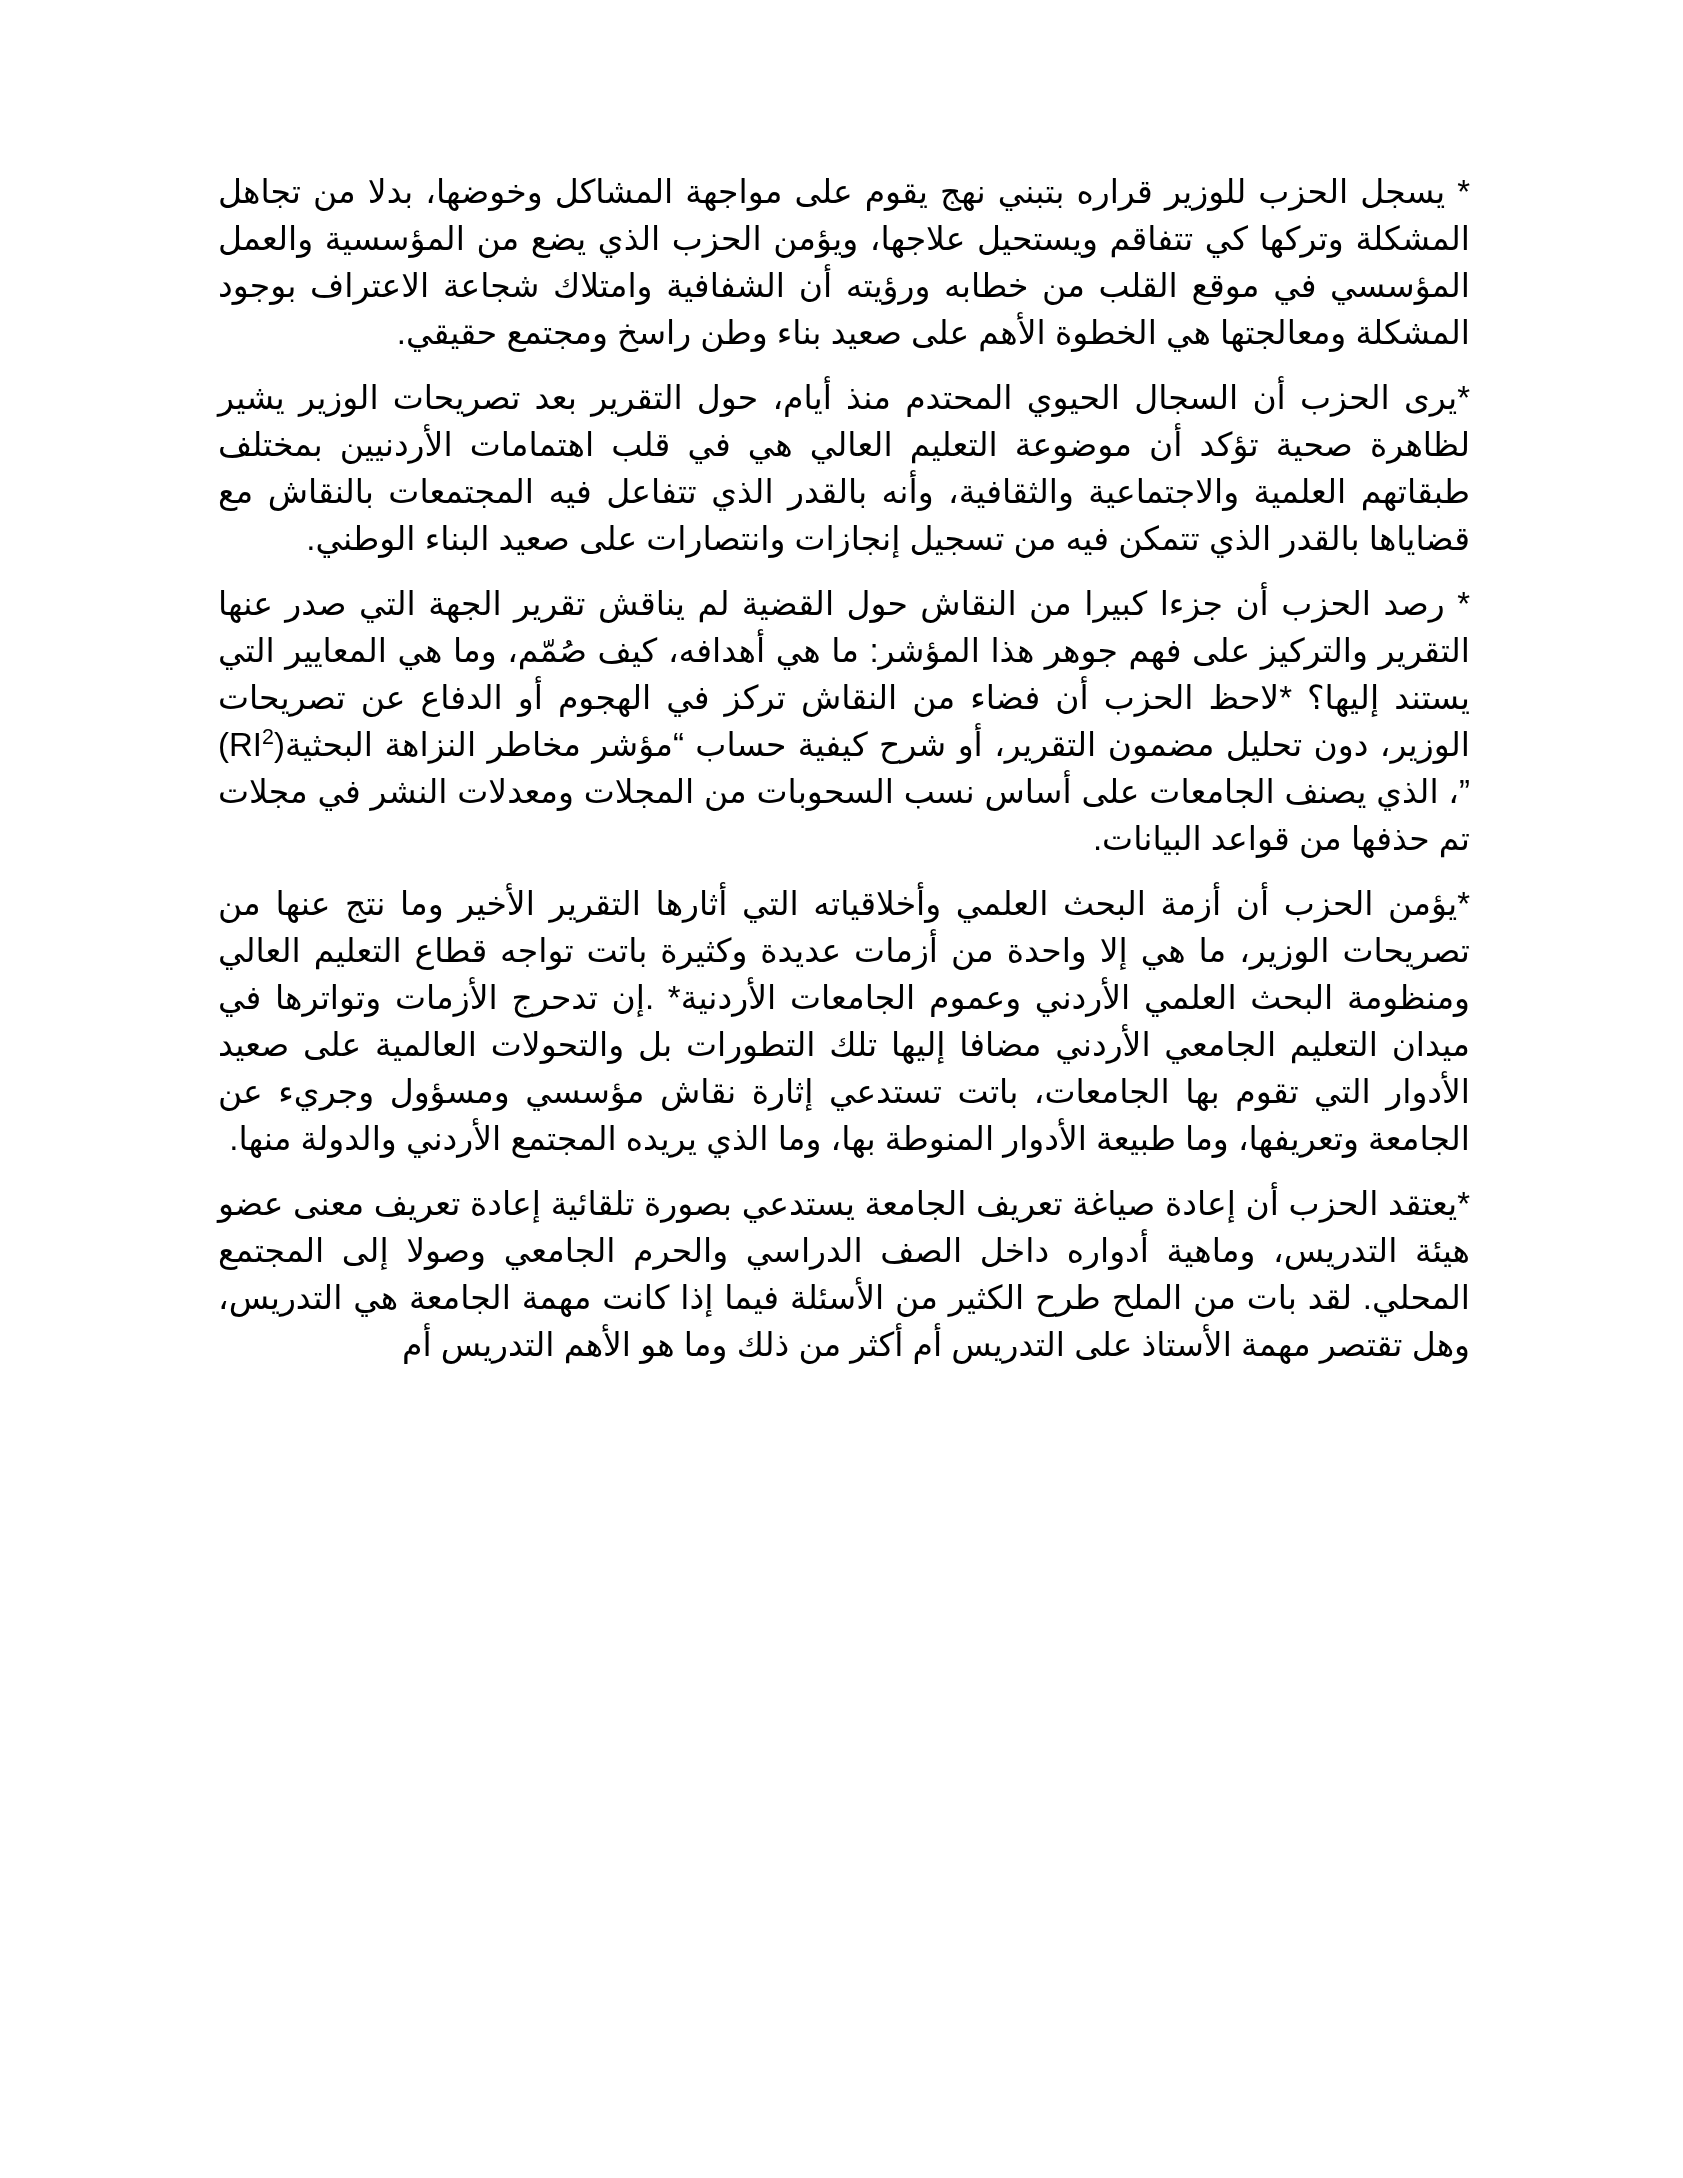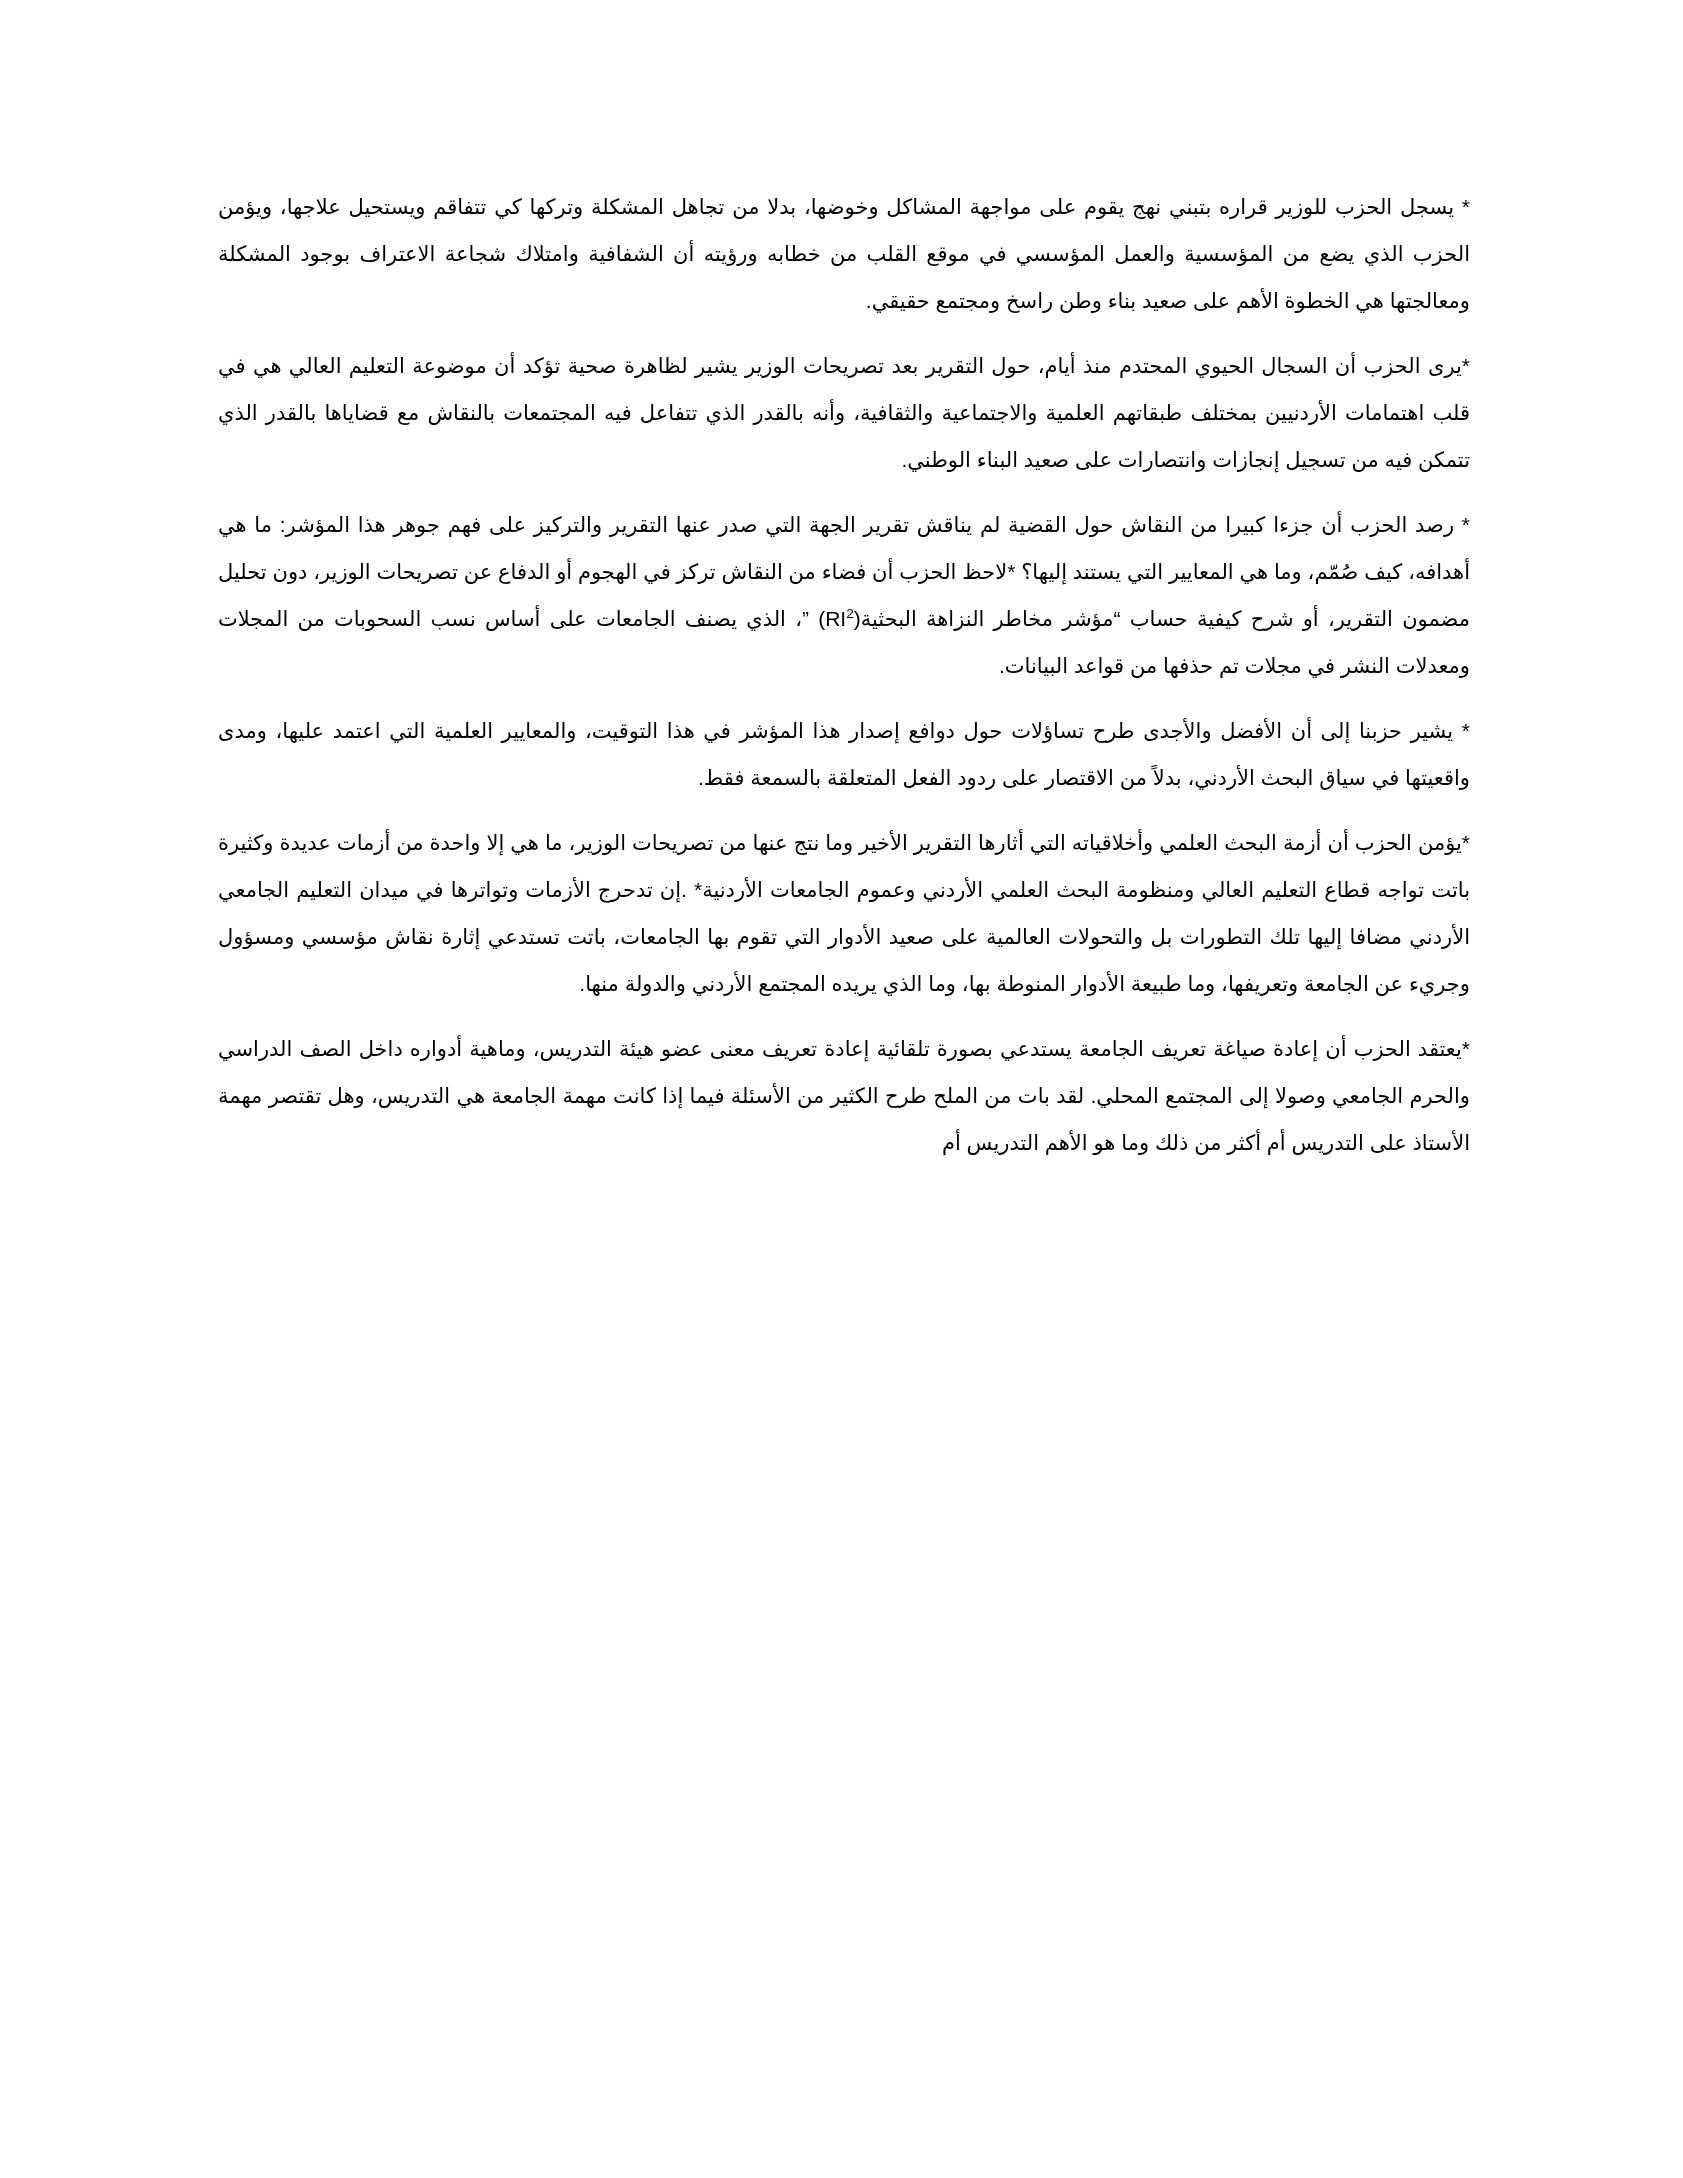--- a/index.html
+++ b/index.html
@@ -9,26 +9,26 @@
     }
     body {
       width: 1683px;
       height: 2178px;
       position: relative;
       overflow: hidden;
     }
     .page {
       position: absolute;
       left: 218px;
-      top: 183px;
+      top: 168px;
       width: 1252px;
       direction: rtl;
       color: #000000;
       font-family: "Liberation Sans", "DejaVu Sans", sans-serif;
-      font-size: 21px;
+      font-size: 33px;
       line-height: 47px;
     }
     .para {
       margin: 0 0 18px 0;
       text-align: justify;
       text-align-last: right;
     }
     .para p { margin: 0; }
     .ri { direction: ltr; unicode-bidi: embed; }
     .ri sup { font-size: 0.65em; vertical-align: super; line-height: 0; }
@@ -42,23 +42,20 @@
   </div>
 
   <div class="para">
     <p>*يرى الحزب أن السجال الحيوي المحتدم منذ أيام، حول التقرير بعد تصريحات الوزير يشير لظاهرة صحية تؤكد أن موضوعة التعليم العالي هي في قلب اهتمامات الأردنيين بمختلف طبقاتهم العلمية والاجتماعية والثقافية، وأنه بالقدر الذي تتفاعل فيه المجتمعات بالنقاش مع قضاياها بالقدر الذي تتمكن فيه من تسجيل إنجازات وانتصارات على صعيد البناء الوطني.</p>
   </div>
 
   <div class="para">
     <p><span>* رصد الحزب أن جزءا كبيرا من النقاش حول القضية لم يناقش تقرير الجهة التي صدر عنها التقرير والتركيز على فهم جوهر هذا المؤشر: ما هي أهدافه، كيف صُمّم، وما هي المعايير التي يستند إليها؟  *لاحظ الحزب أن فضاء من النقاش تركز في الهجوم أو الدفاع عن تصريحات الوزير، دون تحليل مضمون التقرير، أو شرح كيفية حساب “مؤشر مخاطر النزاهة البحثية</span><span class="ri">(<span>RI</span><sup>2</sup>)</span><span> ”، الذي يصنف الجامعات على أساس نسب السحوبات من المجلات ومعدلات النشر في مجلات تم حذفها من قواعد البيانات.</span></p>
   </div>
 
-  <div class="para">
-    <p>* يشير حزبنا إلى أن الأفضل والأجدى طرح تساؤلات حول دوافع إصدار هذا المؤشر في هذا التوقيت، والمعايير العلمية التي اعتمد عليها، ومدى واقعيتها في سياق البحث الأردني، بدلاً من الاقتصار على ردود الفعل المتعلقة بالسمعة فقط.</p>
-  </div>
 
   <div class="para">
     <p>*يؤمن الحزب أن أزمة البحث العلمي وأخلاقياته التي أثارها التقرير الأخير وما نتج عنها من تصريحات الوزير، ما هي إلا واحدة من أزمات عديدة وكثيرة باتت تواجه قطاع التعليم العالي ومنظومة البحث العلمي الأردني وعموم الجامعات الأردنية* .إن تدحرج الأزمات وتواترها في ميدان التعليم الجامعي الأردني مضافا إليها تلك التطورات بل والتحولات العالمية على صعيد الأدوار التي تقوم بها الجامعات، باتت تستدعي إثارة نقاش مؤسسي ومسؤول وجريء عن الجامعة وتعريفها، وما طبيعة الأدوار المنوطة بها، وما الذي يريده المجتمع الأردني والدولة منها.</p>
   </div>
 
   <div class="para">
     <p>*يعتقد الحزب أن إعادة صياغة تعريف الجامعة يستدعي بصورة تلقائية إعادة تعريف معنى عضو هيئة التدريس، وماهية أدواره داخل الصف الدراسي والحرم الجامعي وصولا إلى المجتمع المحلي. لقد بات من الملح طرح الكثير من الأسئلة فيما إذا كانت مهمة الجامعة هي التدريس، وهل تقتصر مهمة الأستاذ على التدريس أم أكثر من ذلك وما هو الأهم التدريس أم</p>
   </div>
 </div>
 

